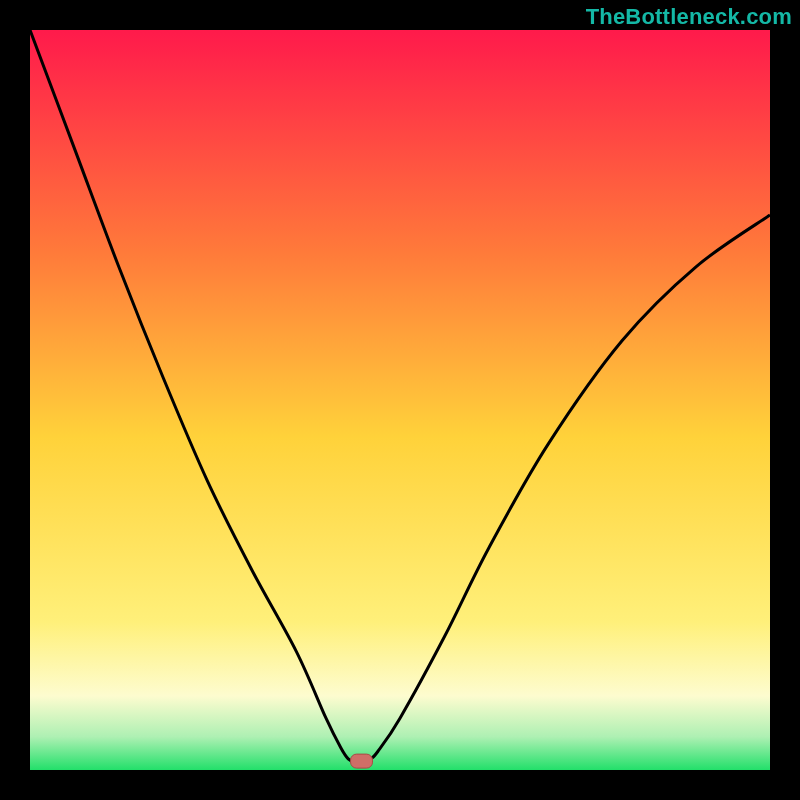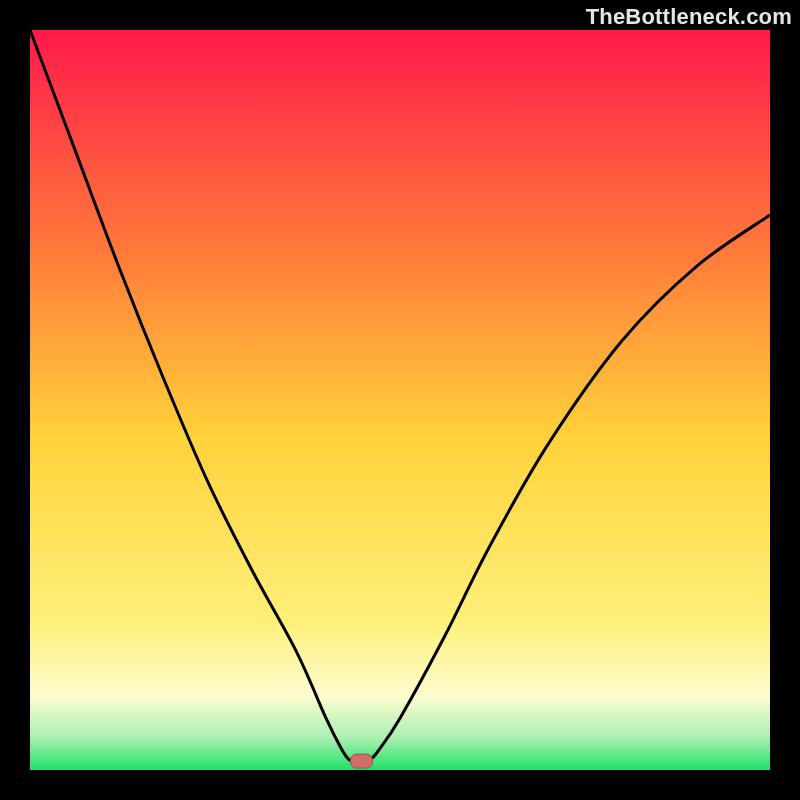--- a/index.html
+++ b/index.html
@@ -33,21 +33,21 @@
     width: 740px;
     height: 740px;
     display: block;
   }
   .watermark {
     position: absolute;
     top: 4px;
     right: 8px;
     font-size: 22px;
     font-weight: 600;
-    color: #e5e5e5;
+    color: #14b8a6;
     letter-spacing: 0.2px;
     font-family: Arial, Helvetica, sans-serif;
   }
 </style>
 </head>
 <body>
 
 <div class="frame">
 
   <div class="watermark">TheBottleneck.com</div>

